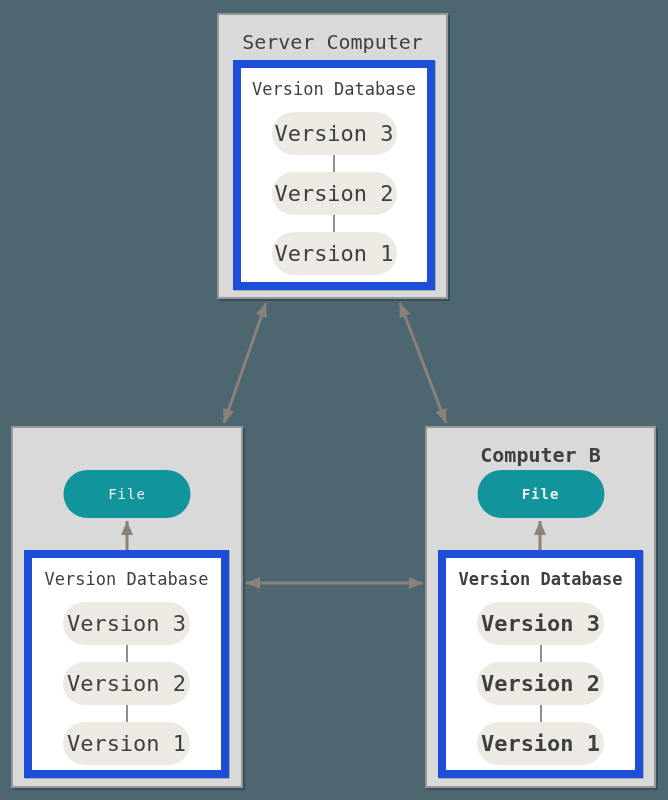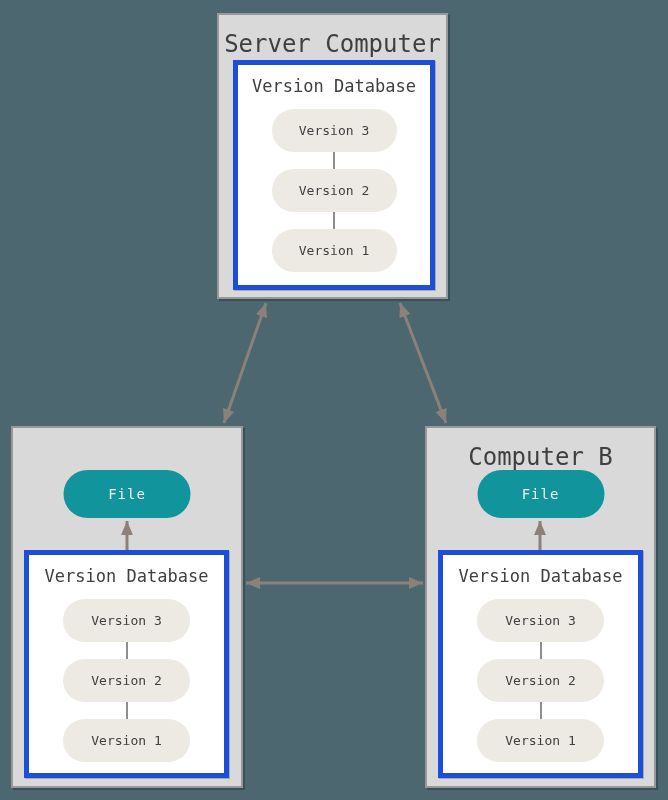--- a/index.html
+++ b/index.html
@@ -8,53 +8,53 @@
     background:#4c6770;
     font-family:"DejaVu Sans Mono","Liberation Mono",monospace;
     color:#3f3f3f;
   }
   .outer-box {
     position:absolute; box-sizing:border-box;
     background:#d9d9d9; border:2px solid #98989a;
     box-shadow:2px 2px 0 rgba(25,38,43,0.35);
   }
   .box-title {
-    text-align:center; font-size:24px; white-space:nowrap;
+    text-align:center; font-size:20px; white-space:nowrap;
     margin-top:15px; letter-spacing:0px;
   }
   .inner-box {
     position:absolute; box-sizing:border-box;
-    background:#ffffff; border:5px solid #1d4ed8;
+    background:#ffffff; border:8px solid #1d4ed8;
     box-shadow:1px 1px 0 rgba(25,38,43,0.25);
     display:flex; flex-direction:column; align-items:center;
   }
   .db-label { font-size:17px; margin-top:11px; white-space:nowrap; }
   .pill {
     width:127px; height:43px; border-radius:22px; background:#eceae2;
     display:flex; align-items:center; justify-content:center;
-    font-size:13px; flex:none; white-space:nowrap;
+    font-size:22px; flex:none; white-space:nowrap;
   }
   .pill.narrow { width:125px; }
   .pill.first { margin-top:13px; }
   .connector { width:2px; height:17px; background:#8e8e8e; flex:none; }
   .file-pill {
     position:absolute; left:50%; transform:translateX(-50%);
     width:127px; height:48px; border-radius:24px; background:#12949d;
     color:#f2efe9; display:flex; align-items:center; justify-content:center;
     font-size:14px; letter-spacing:1px;
   }
   
   #server-box  { left:217px; top:13px;  width:231px; height:286px; }
   #server-box .inner-box { left:14px; top:45px; width:202px; height:230px; }
   
   #computer-a-box { left:11px; top:426px; width:232px; height:362px; }
   #computer-a-box .file-pill { top:42px; }
   #computer-a-box .inner-box { left:11px; top:122px; width:205px; height:228px; }
   
-  #computer-b-box { left:425px; top:426px; width:231px; height:362px; }
+  #computer-b-box { left:425px; top:426px; width:231px; height:362px;font-weight:bold; }
   #computer-b-box .file-pill { top:42px; }
   #computer-b-box .inner-box { left:11px; top:122px; width:205px; height:228px; }
   .arrows { position:absolute; left:0; top:0; z-index:5; pointer-events:none; }
 </style>
 </head>
 <body>
 
 <div class="outer-box" id="server-box">
   <div class="box-title">Server Computer</div>
   <div class="inner-box">

